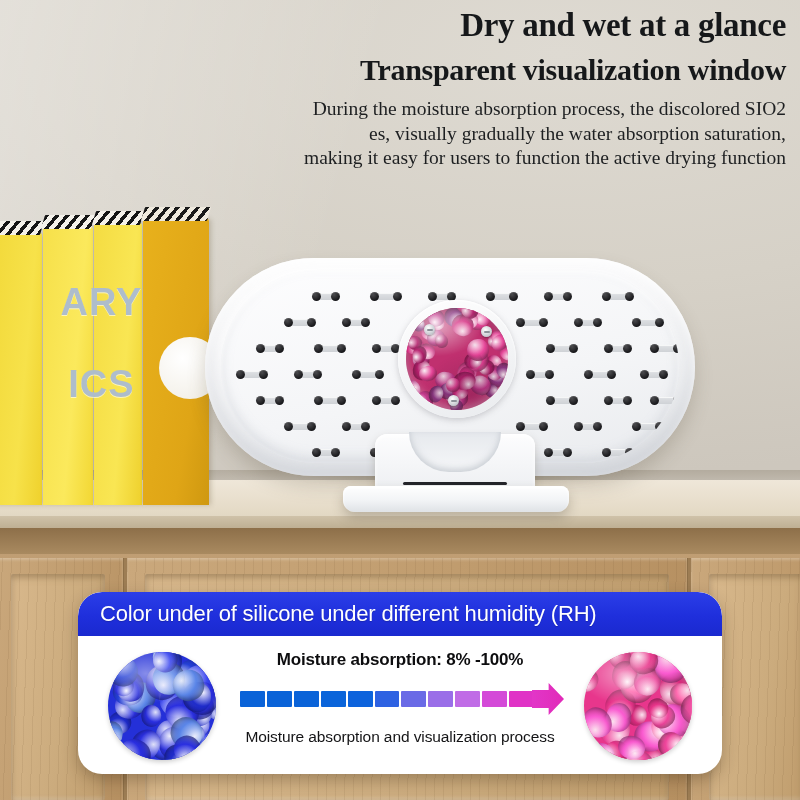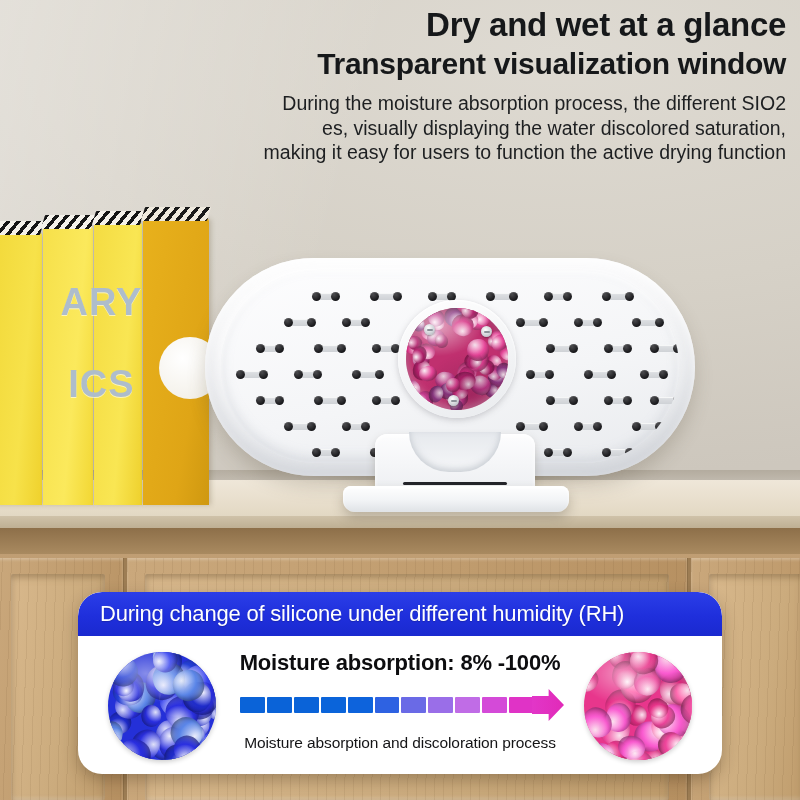--- a/index.html
+++ b/index.html
@@ -180,23 +180,23 @@
   }
   .d1{left:-10px;width:130px;}
   .d2{left:124px;width:560px;}
   .d3{left:688px;width:130px;}
   .wood-grain{
     position:absolute;inset:0;opacity:.20;
     background:repeating-linear-gradient(92deg, rgba(110,80,45,.55) 0 1px, rgba(110,80,45,0) 1px 9px);
   }
 
   
-  .copy{position:absolute;right:14px;top:6px;width:640px;text-align:right;color:#16181a;}
+  .copy{position:absolute;right:14px;top:6px;width:640px;text-align:right;color:#16181a;font-family:Liberation Serif, serif;}
   .h1{font-size:33px;font-weight:700;line-height:1.16;letter-spacing:-.3px;}
-  .h2{font-size:30px;font-weight:700;line-height:1.2;letter-spacing:-.3px;margin-top:2px;}
+  .h2{font-size:30px;font-weight:700;line-height:1.2;letter-spacing:-.3px;margin-top:8px;}
   .para{margin-top:9px;font-size:19.5px;line-height:1.26;color:#1d1f21;font-weight:400;}
   .para div{white-space:nowrap;}
   .para .r{text-align:right;}
 
   
   .panel{
     position:absolute;left:78px;top:592px;width:644px;height:182px;
     background:#ffffff;border-radius:24px;
     box-shadow:0 6px 16px rgba(45,30,10,.30);
     overflow:hidden;
@@ -219,21 +219,21 @@
   }
   .circ-blue{left:30px;background:#2430d8;}
   .circ-pink{right:30px;background:#e8368c;}
   .circ .gloss{
     position:absolute;inset:0;border-radius:50%;
     background:radial-gradient(55% 40% at 35% 20%, rgba(255,255,255,.45), rgba(255,255,255,0) 70%);
   }
 
   .mid{position:absolute;left:158px;right:158px;top:8px;bottom:0;}
   .mid-title{
-    text-align:center;font-size:22px;font-weight:700;color:#0d0d0f;
+    text-align:center;font-size:17px;font-weight:700;color:#0d0d0f;
     letter-spacing:-.2px;margin-top:6px;
   }
   .arrow-row{position:relative;margin-top:16px;height:26px;}
   .arrow-bar{
     position:absolute;left:4px;top:5px;right:30px;height:16px;
     display:flex;gap:2px;
   }
   .seg{flex:1;border-radius:1px;}
   .arrow-head{
     position:absolute;right:0;top:-3px;width:32px;height:32px;
@@ -417,29 +417,29 @@
     <div class="cab-door d3">
         <div class="inner"></div>
         <div class="wood-grain"></div>
       </div>
   </div>
 
   <div class="copy">
     <div class="h1">Dry and wet at a glance</div>
     <div class="h2">Transparent visualization window</div>
     <div class="para">
-      <div class="r">During the moisture absorption process, the different SIO2</div>
-      <div class="r">es, visually displaying the water discolored saturation,</div>
+      <div class="r">During the moisture absorption process, the discolored SIO2</div>
+      <div class="r">es, visually gradually the water absorption saturation,</div>
       <div class="r">making it easy for users to function the active drying function</div>
     </div>
   </div>
 
   <div class="panel">
     <div class="panel-head">
-      <span>During change of silicone under different humidity (RH)</span>
+      <span>Color under of silicone under different humidity (RH)</span>
     </div>
     <div class="panel-body">
       <div class="circ circ-blue">
         <div class="beads" id="blue-beads">
             <div class="bead" style="width: 23.4117px; height: 19.4976px; left: 8.53946%; top: 21.4845%; background: radial-gradient(circle at 34% 28%, rgba(255, 255, 255, 0.85), rgb(79, 90, 242) 48%, rgba(0, 0, 0, 0.28)); box-shadow: rgba(0, 0, 0, 0.25) 0px -2px 4px inset; transform: rotate(21.1208deg);"></div>
             <div class="bead" style="width: 25.9611px; height: 26.8724px; left: 15.928%; top: 31.0828%; background: radial-gradient(circle at 34% 28%, rgba(255, 255, 255, 0.85), rgb(37, 64, 214) 48%, rgba(0, 0, 0, 0.28)); box-shadow: rgba(0, 0, 0, 0.25) 0px -2px 4px inset; transform: rotate(264.869deg);"></div>
             <div class="bead" style="width: 31.6221px; height: 30.0444px; left: 80.8123%; top: 75.6615%; background: radial-gradient(circle at 34% 28%, rgba(255, 255, 255, 0.85), rgb(37, 64, 214) 48%, rgba(0, 0, 0, 0.28)); box-shadow: rgba(0, 0, 0, 0.25) 0px -2px 4px inset; transform: rotate(235.353deg);"></div>
             <div class="bead" style="width: 23.2369px; height: 25.8797px; left: 62.491%; top: 20.659%; background: radial-gradient(circle at 34% 28%, rgba(255, 255, 255, 0.85), rgb(91, 134, 232) 48%, rgba(0, 0, 0, 0.28)); box-shadow: rgba(0, 0, 0, 0.25) 0px -2px 4px inset; transform: rotate(332.073deg);"></div>
             <div class="bead" style="width: 24.4231px; height: 25.847px; left: 72.809%; top: 75.0078%; background: radial-gradient(circle at 34% 28%, rgba(255, 255, 255, 0.85), rgb(58, 70, 240) 48%, rgba(0, 0, 0, 0.28)); box-shadow: rgba(0, 0, 0, 0.25) 0px -2px 4px inset; transform: rotate(159.027deg);"></div>
             <div class="bead" style="width: 29.183px; height: 31.8166px; left: 44.333%; top: 63.3165%; background: radial-gradient(circle at 34% 28%, rgba(255, 255, 255, 0.85), rgb(42, 47, 224) 48%, rgba(0, 0, 0, 0.28)); box-shadow: rgba(0, 0, 0, 0.25) 0px -2px 4px inset; transform: rotate(357.847deg);"></div>
@@ -548,18 +548,18 @@
               <div class="seg" style="background: rgb(13, 99, 220);"></div>
               <div class="seg" style="background: rgb(46, 98, 226);"></div>
               <div class="seg" style="background: rgb(106, 106, 230);"></div>
               <div class="seg" style="background: rgb(154, 110, 232);"></div>
               <div class="seg" style="background: rgb(192, 108, 230);"></div>
               <div class="seg" style="background: rgb(212, 74, 216);"></div>
               <div class="seg" style="background: rgb(224, 51, 198);"></div>
             </div>
           <div class="arrow-head"></div>
         </div>
-        <div class="mid-cap">Moisture absorption and discoloration process</div>
+        <div class="mid-cap">Moisture absorption and visualization process</div>
       </div>
     </div>
   </div>
 
 </div>
 
 </body></html>

